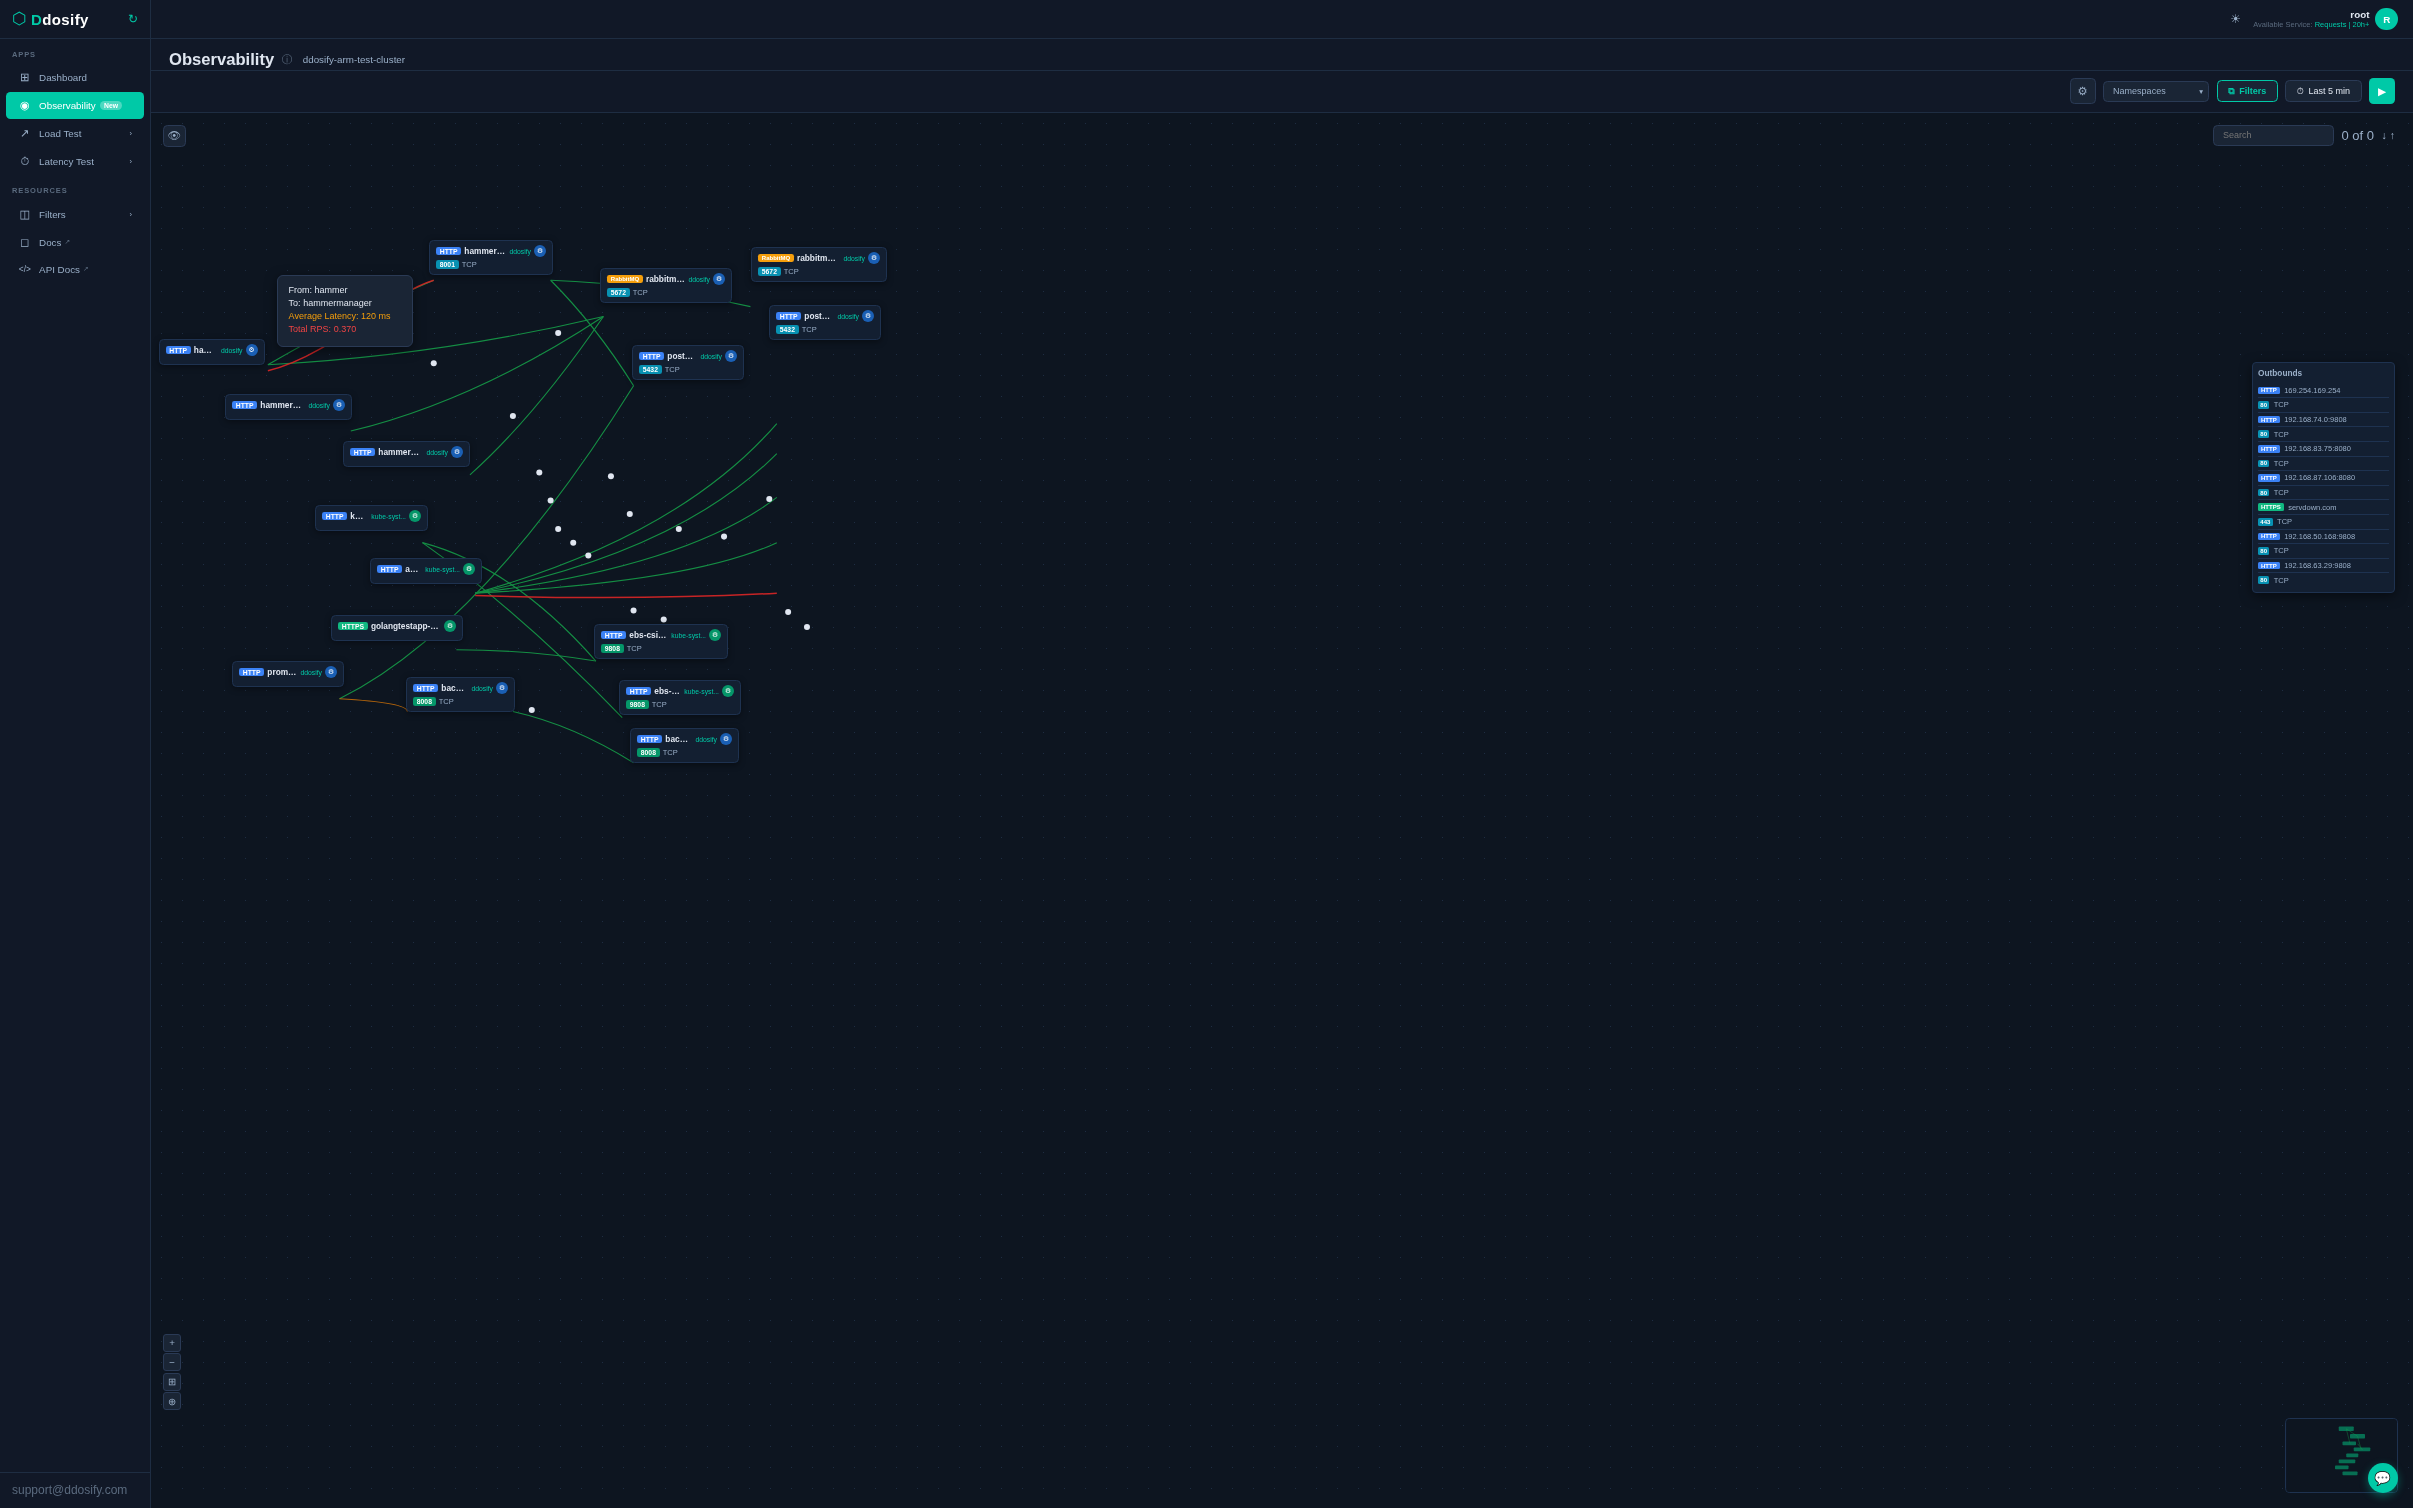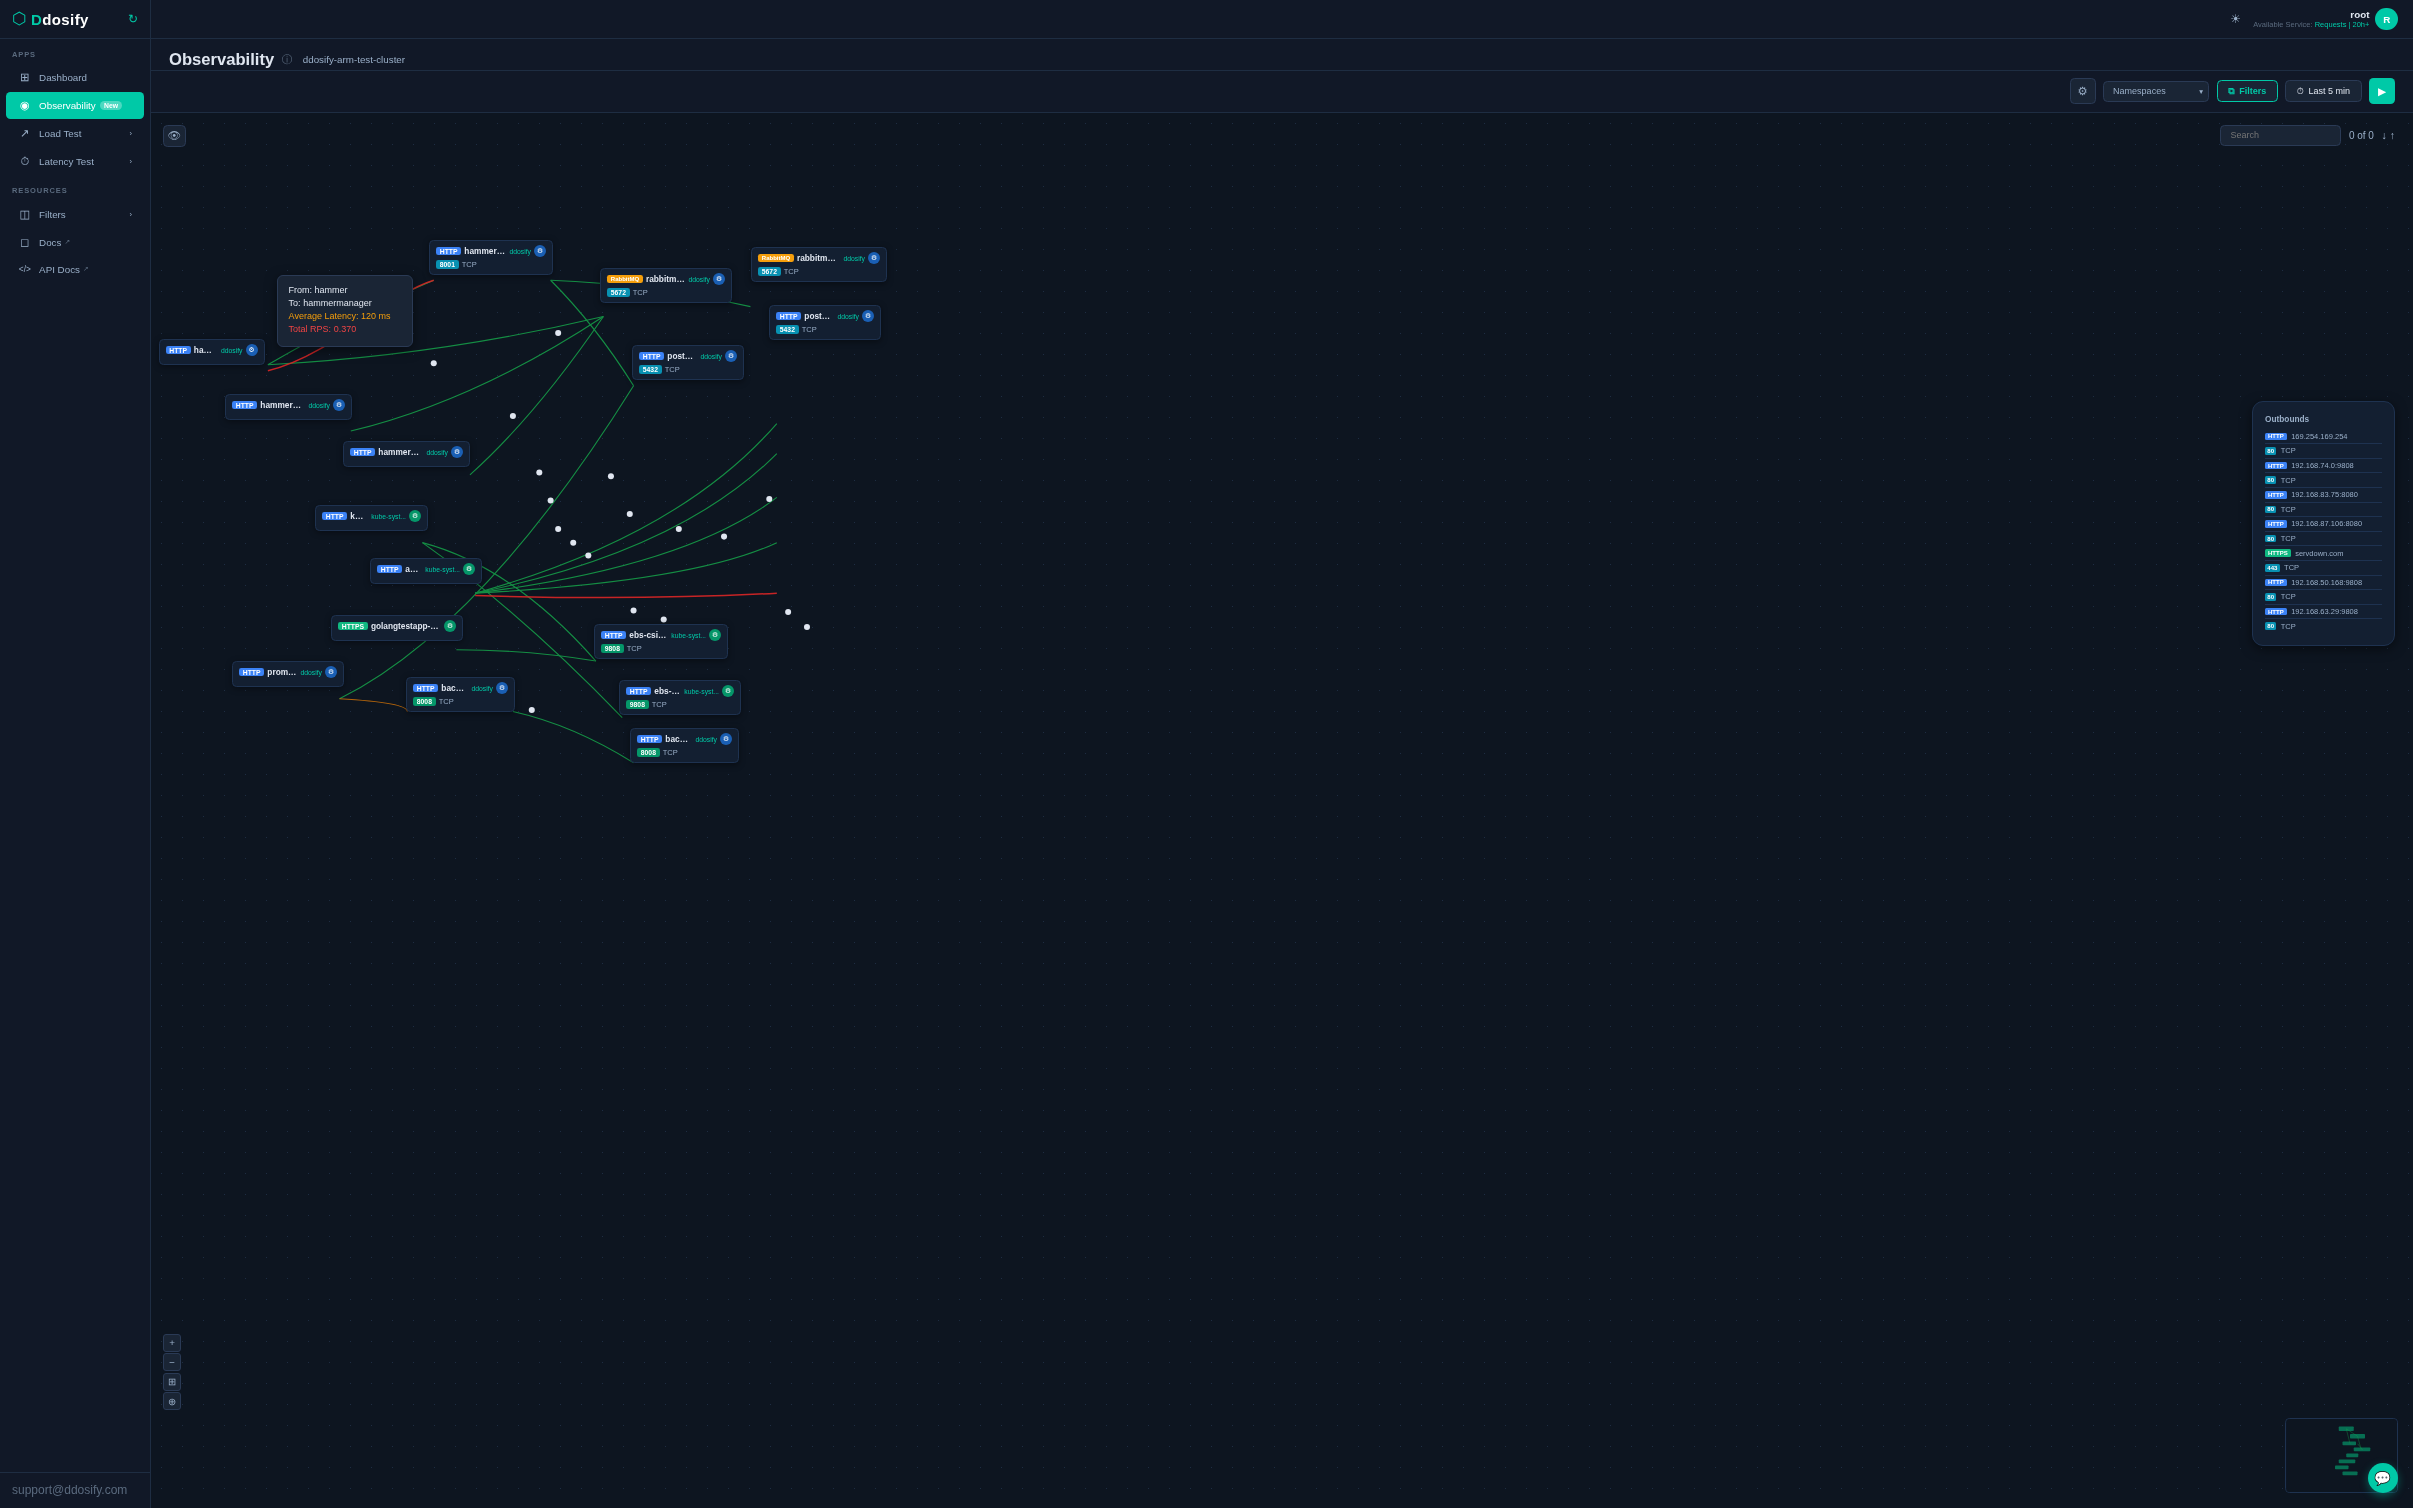--- a/index.html
+++ b/index.html
@@ -326,26 +326,25 @@
     .tooltip-row { margin-bottom: 3px; color: #9aafc8; }
     .tooltip-row span { color: #e0e6f0; }
     .tooltip-row.latency span { color: #f59e0b; }
     .tooltip-row.rps span { color: #ef4444; }
 
     
     .outbounds-panel {
       position: absolute;
       background: #131f31;
       border: 0.8px solid #1e3250;
-      border-radius: 11px;
-      padding: 12px;
+      border-radius: 4px;
+      padding: 5px;
       min-width: 128px;
       z-index: 10;
       box-shadow: 0 3px 12px rgba(0,0,0,0.5);
-      margin-top: 39px;
     }
     .outbounds-title {
       font-size: 8.3px;
       font-weight: 700;
       color: #9aafc8;
       margin-bottom: 6px;
     }
     .outbound-row {
       display: flex;
       align-items: center;
@@ -415,21 +414,21 @@
     .map-search-input {
       background: #1a2535;
       border: 0.8px solid #2a3a55;
       border-radius: 4.5px;
       color: #9aafc8;
       padding: 4.5px 9px;
       font-size: 9px;
       width: 121px;
     }
     .map-search-count {
-      font-size: 10px;
+      font-size: 13px;
       color: #9aafc8;
       white-space: nowrap;
     }
     .map-search-arrows {
       display: flex; gap: 3px;
     }
     .map-search-arrows span { color: #9aafc8; cursor: pointer; font-size: 10.6px; }
 
     
     .eye-btn {

